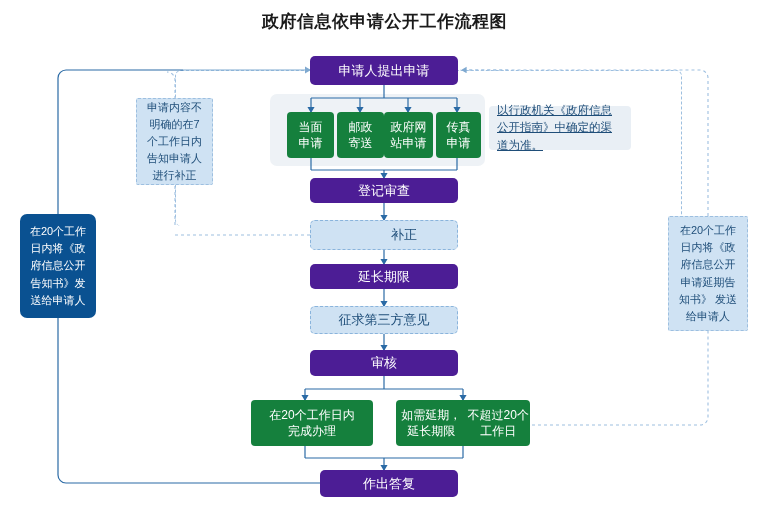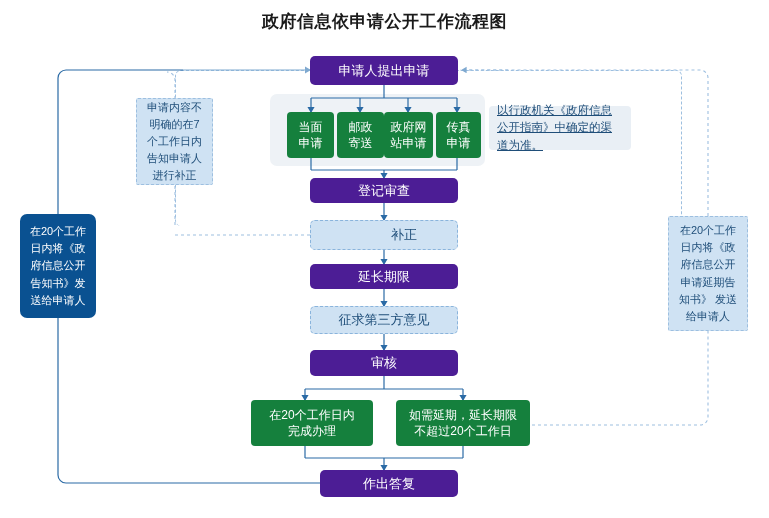--- a/index.html
+++ b/index.html
@@ -191,21 +191,21 @@
   </div>
 
   <div class="node node-dark" style="left:310px;top:350px;width:148px;height:26px;">
     <span>审核</span>
   </div>
 
   <div class="node node-dark-sq" style="left:251px;top:400px;width:122px;height:46px;flex-direction:column;font-size:12px;">
     <span>在20个工作日内</span>
     <span>完成办理</span>
   </div>
-  <div class="node node-dark-sq" style="left:396px;top:400px;width:134px;height:46px;flex-direction:column;font-size:12px;">
+  <div class="node node-dark-sq" style="left:396px;top:400px;width:134px;height:46px;flex-direction:row;font-size:12px;">
     <span>如需延期，延长期限</span>
     <span>不超过20个工作日</span>
   </div>
 
   <div class="node node-dark" style="left:320px;top:470px;width:138px;height:27px;">
     <span>作出答复</span>
   </div>
 
   <div class="node node-note-dark" style="left:20px;top:214px;width:76px;height:104px;">
     <span>在20个工作日内将《政府信息公开告知书》发送给申请人</span>

